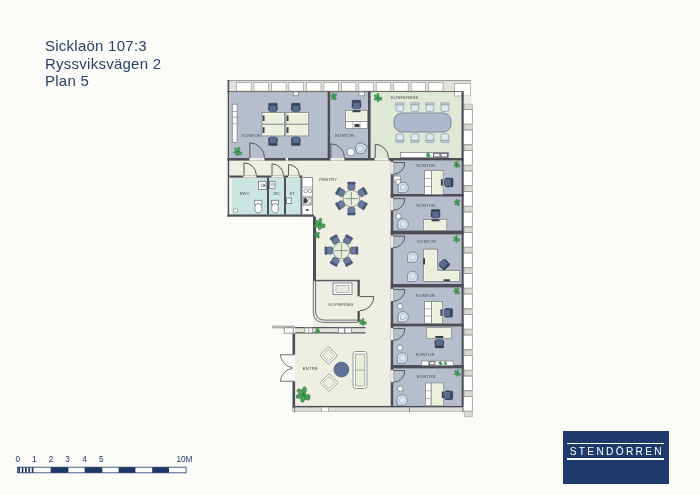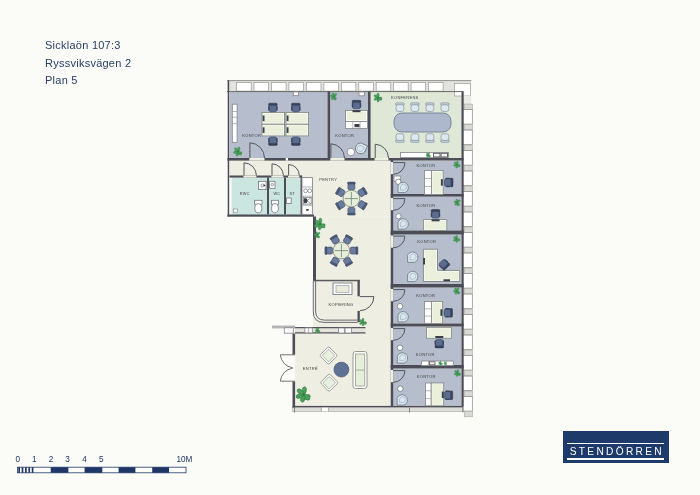--- a/index.html
+++ b/index.html
@@ -1,17 +1,17 @@
 <!DOCTYPE html>
 <html><head><meta charset="utf-8"><style>
 html,body{margin:0;padding:0;width:700px;height:495px;background:#fbfbf7;font-family:"Liberation Sans",sans-serif;overflow:hidden}
 .abs{position:absolute}
 </style></head><body>
 
-<div class="abs" style="left:45px;top:37px;font-size:11px;line-height:17.6px;color:#2a4168;letter-spacing:0.25px">Sicklaön 107:3<br>Ryssviksvägen 2<br>Plan 5</div>
+<div class="abs" style="left:45px;top:37px;font-size:15px;line-height:17.6px;color:#2a4168;letter-spacing:0.25px">Sicklaön 107:3<br>Ryssviksvägen 2<br>Plan 5</div>
 
 <svg class="abs" style="left:0;top:0" width="700" height="495" viewBox="0 0 700 495">
 <defs>
 <g id="plant">
         <g fill="#4ea05e" stroke="#2e7f42" stroke-width="0.45">
 <ellipse cx="0" cy="-3.2" rx="1.7" ry="3.1"></ellipse>
 <ellipse cx="2.77" cy="-1.6" rx="1.7" ry="3.1" transform="rotate(60)"></ellipse>
 <ellipse cx="0" cy="-3.2" rx="1.7" ry="3.1" transform="rotate(120)"></ellipse>
 <ellipse cx="0" cy="-3.2" rx="1.7" ry="3.1" transform="rotate(180)"></ellipse>
 <ellipse cx="0" cy="-3.2" rx="1.7" ry="3.1" transform="rotate(240)"></ellipse>
@@ -539,16 +539,16 @@
 <rect x="118.6" y="467.2" width="16.8" height="5.6" fill="#1e3766"></rect>
 <rect x="152.2" y="467.2" width="16.8" height="5.6" fill="#1e3766"></rect>
 <rect x="18.3" y="467.2" width="1.7" height="5.6" fill="#1e3766"></rect>
 <rect x="21.66" y="467.2" width="1.7" height="5.6" fill="#1e3766"></rect>
 <rect x="25.02" y="467.2" width="1.7" height="5.6" fill="#1e3766"></rect>
 <rect x="28.38" y="467.2" width="1.7" height="5.6" fill="#1e3766"></rect>
 <rect x="31.74" y="467.2" width="1.7" height="5.6" fill="#1e3766"></rect>
 </g>
 </svg>
 
-<div class="abs" style="left:562.8px;top:430.6px;width:105.8px;height:32px;background:#1e3a6a">
+<div class="abs" style="left:562.8px;top:430.6px;width:105.8px;height:53px;background:#1e3a6a">
 <div class="abs" style="left:4.2px;right:4.2px;top:12px;height:1.1px;background:#ffffff"></div>
 <div class="abs" style="left:4.2px;right:4.2px;top:27.9px;height:1.1px;background:#ffffff"></div>
 <div class="abs" style="left:0;right:0;top:15.6px;text-align:center;font-size:10.2px;letter-spacing:2.3px;color:#ffffff;text-indent:2.3px">STENDÖRREN</div>
 </div>
 </body></html>

